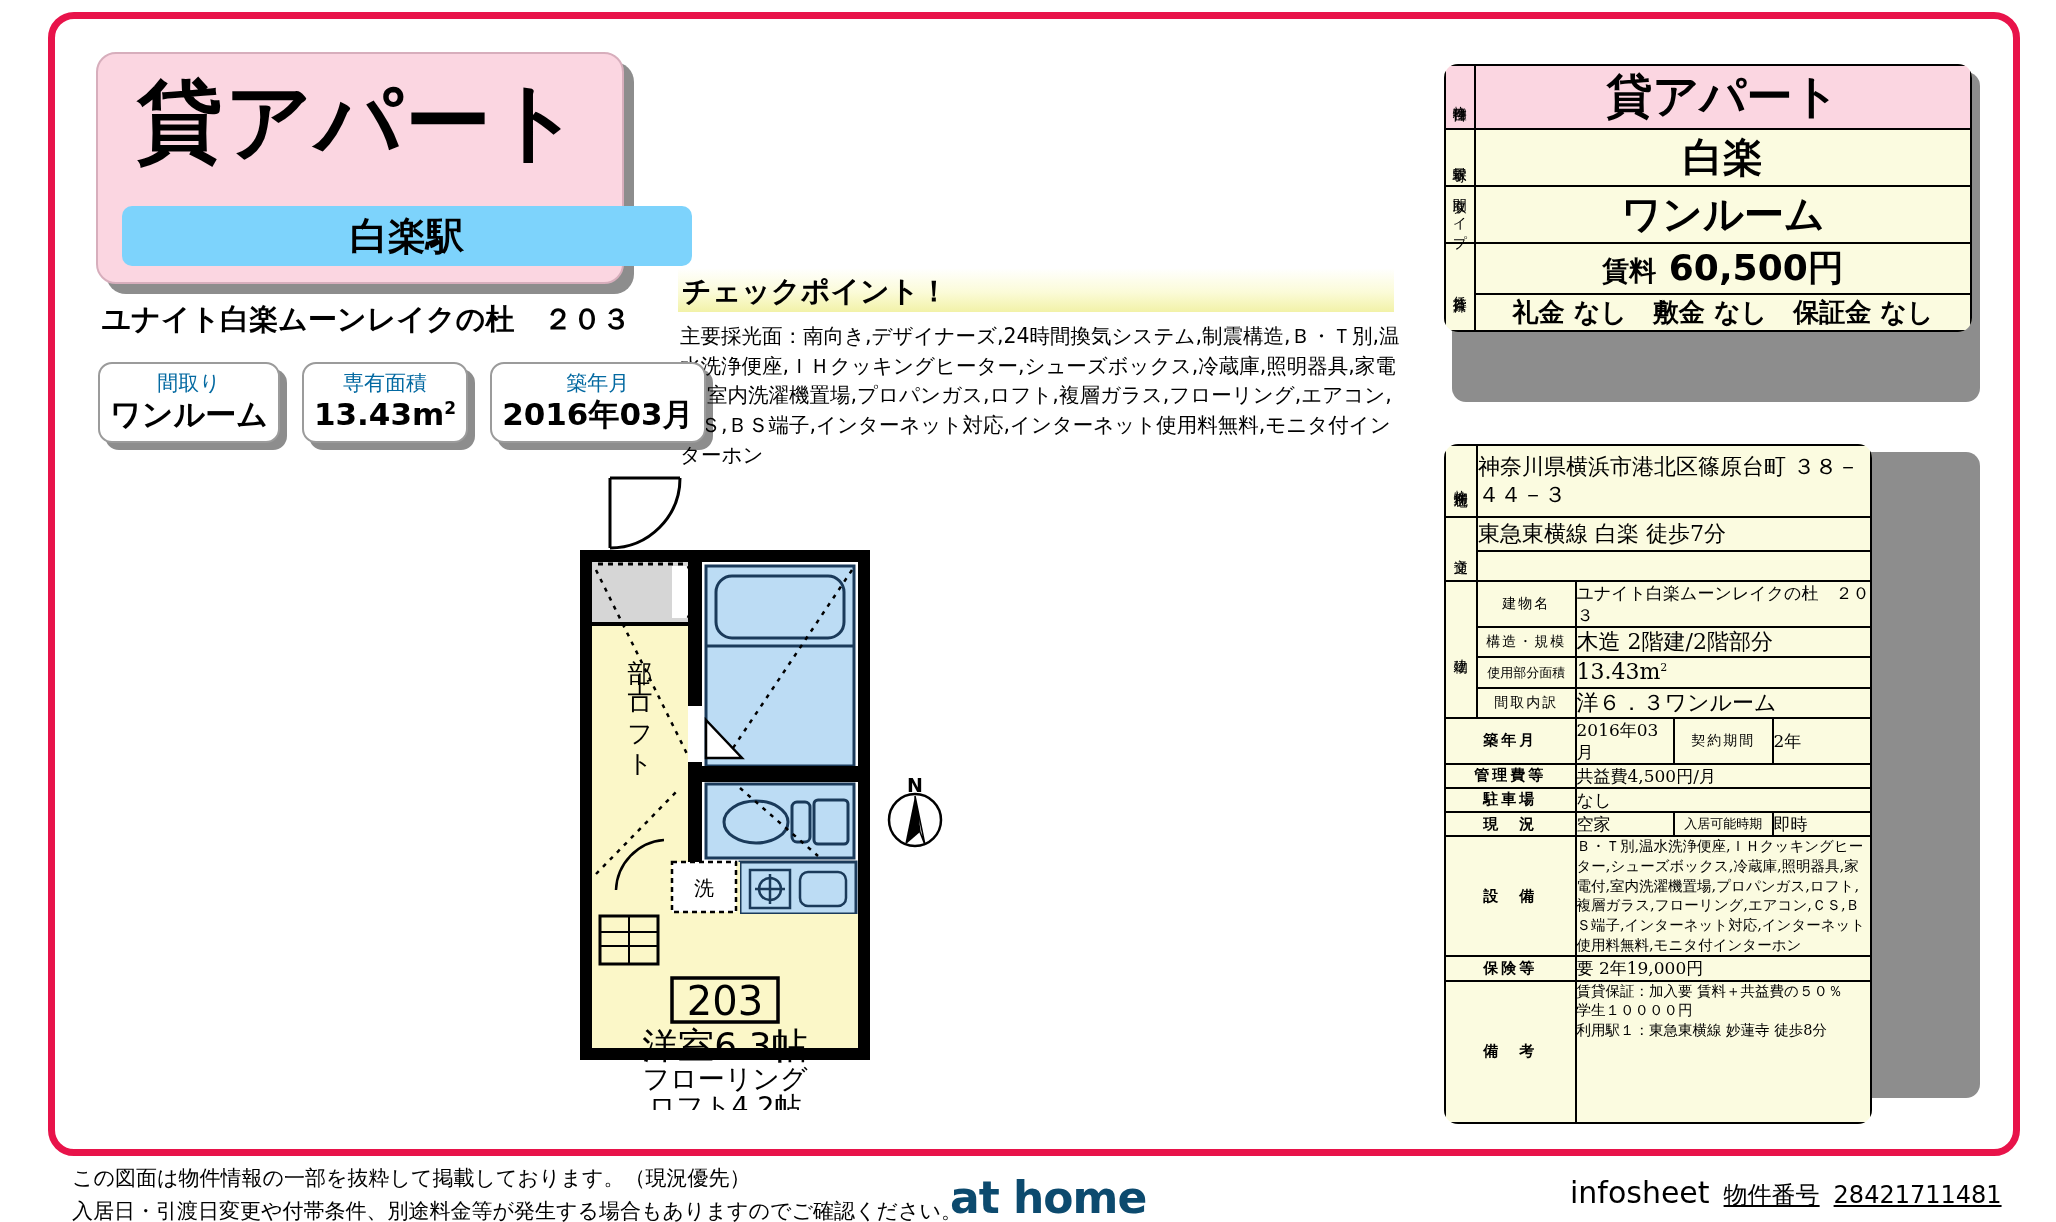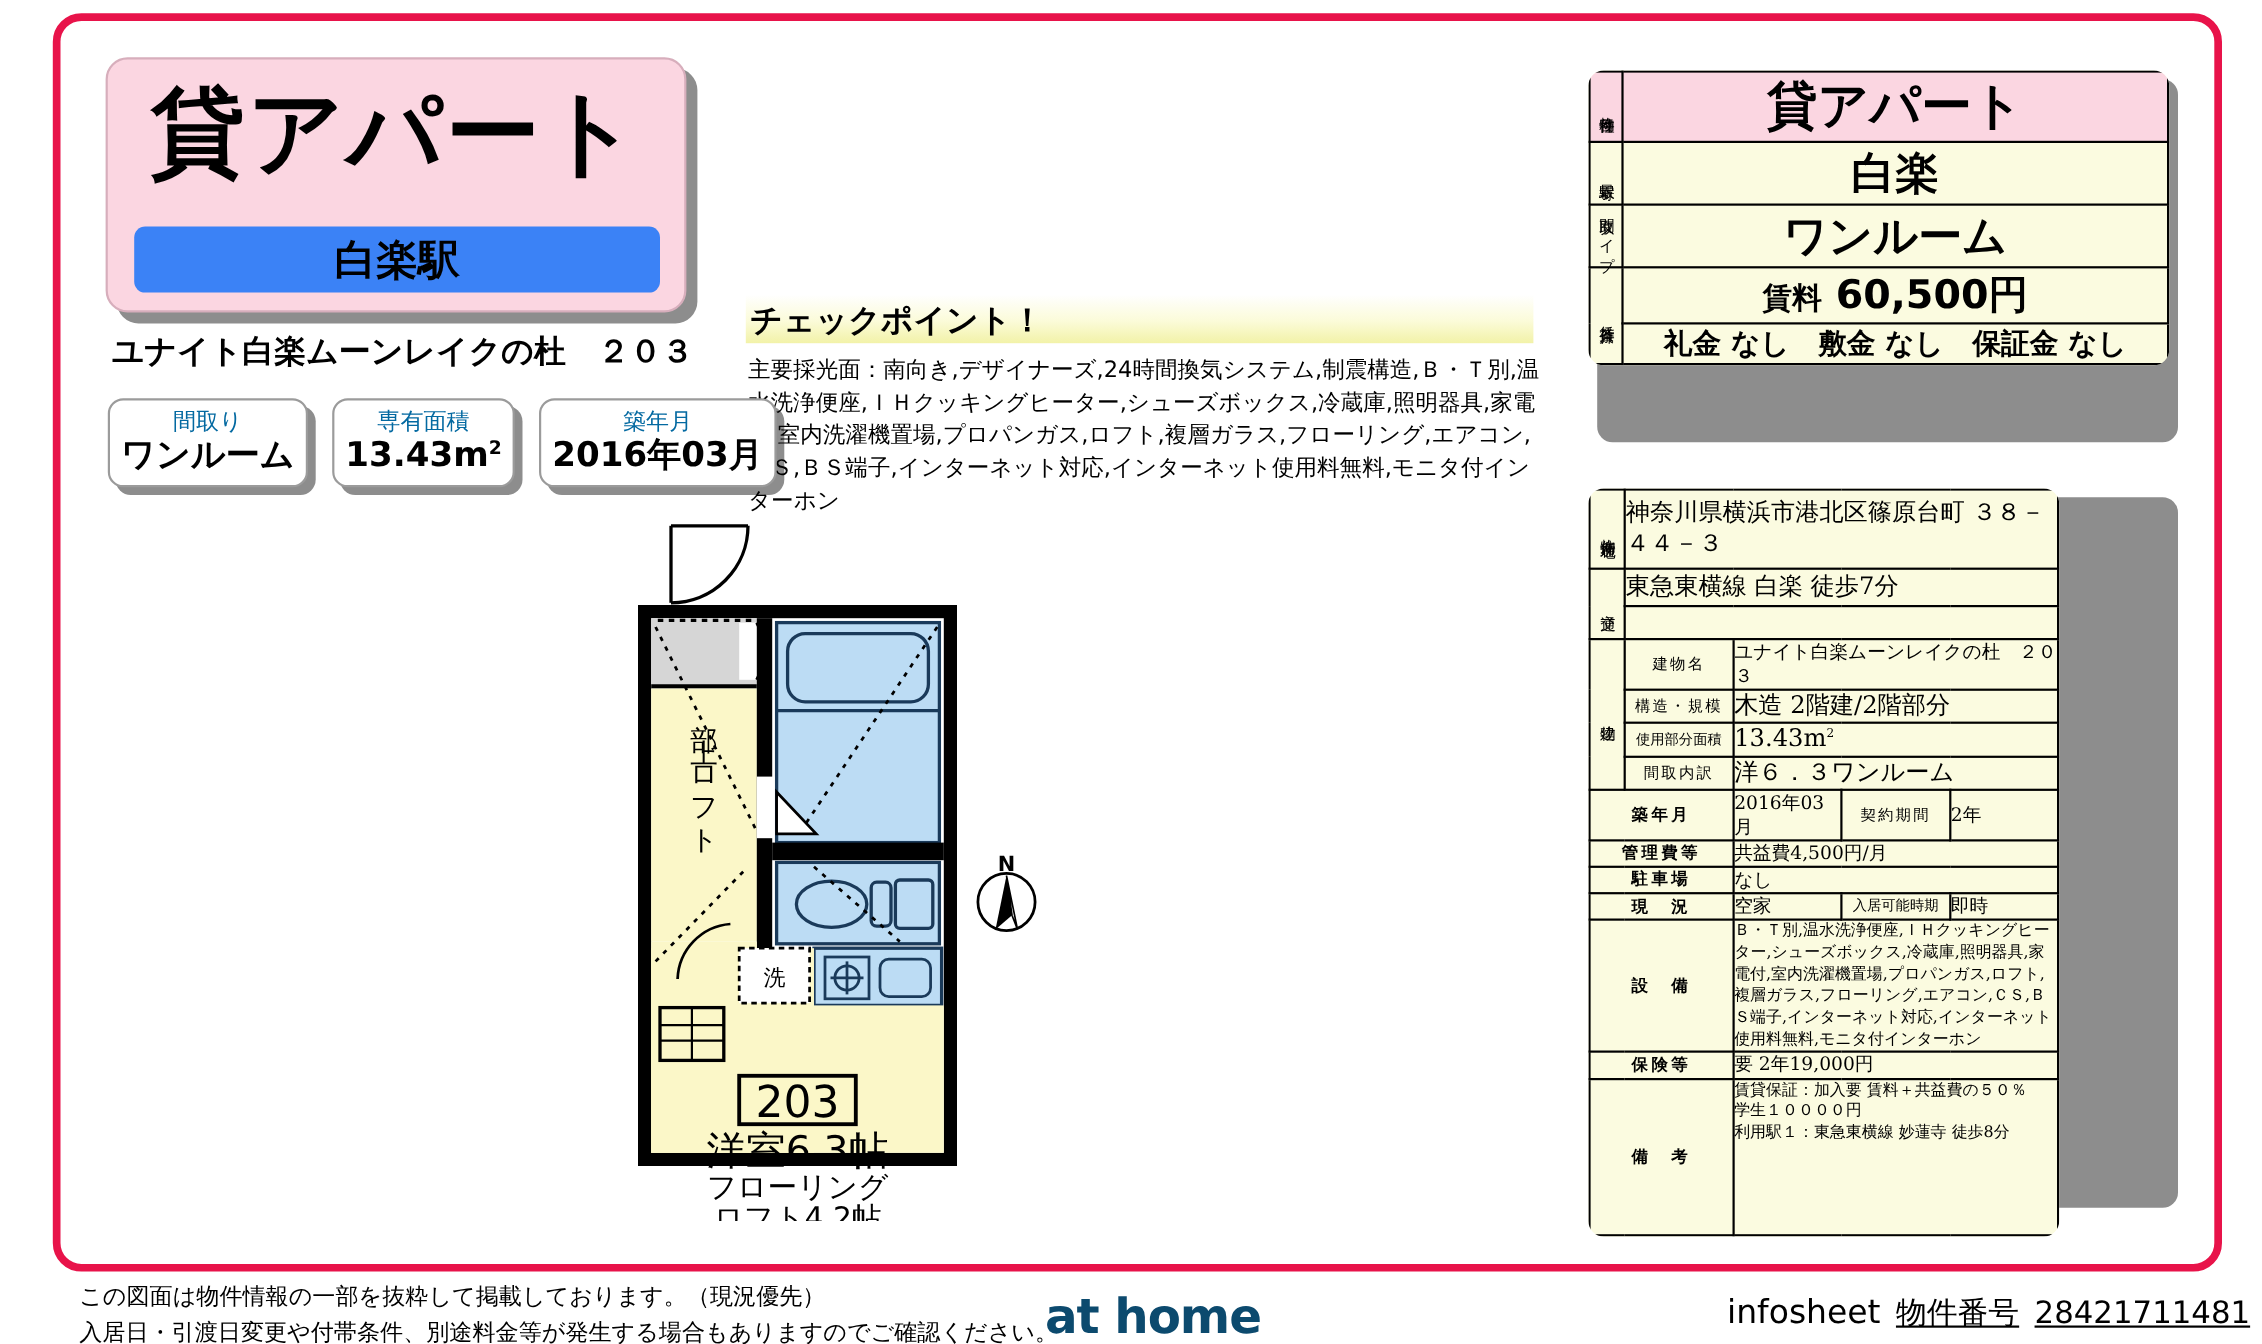--- a/index.html
+++ b/index.html
@@ -34,22 +34,22 @@
     border-radius: 20px;
     display: flex; flex-direction: column; align-items: center;
   }
   .plaque-title {
     font-size: 86px; font-weight: 700; line-height: 1.0;
     letter-spacing: 2px; color: #000; margin-top: 24px;
     font-family: "DejaVu Sans", sans-serif;
   }
   .plaque-station-wrap {
     position: absolute; left: 24px; top: 152px;
-    width: 478px; height: 60px;
-    background: #3b82f6; border-radius: 10px;
+    width: 570px; height: 60px;
+    background: #7dd3fc; border-radius: 10px;
     display: flex; align-items: center; justify-content: center;
   }
   .plaque-station {
     font-size: 38px; font-weight: 700; color: #000;
     font-family: "DejaVu Sans", sans-serif;
   }
 
   .building-name {
     position: absolute; left: 96px; top: 300px;
     width: 540px; text-align: center;
@@ -180,21 +180,21 @@
     position: absolute; left: 950px; top: 1172px;
     font-size: 44px; font-weight: 700; color: #0c4a6e;
     font-family: "DejaVu Sans", sans-serif; letter-spacing: -1px;
   }
   .infosheet {
     position: absolute; left: 1570px; top: 1175px;
     font-size: 30px; color: #000;
     font-family: "DejaVu Sans", sans-serif;
     display: flex; align-items: baseline; gap: 14px;
   }
-  .infosheet .u { text-decoration: underline; font-size: 28px; }
+  .infosheet .u { text-decoration: underline; font-size: 24px; }
 </style>
 </head>
 <body>
 
 <div id="sheet">
 
   <div class="red-frame"></div>
 
   <div class="plaque-shadow"></div>
   <div class="plaque">

